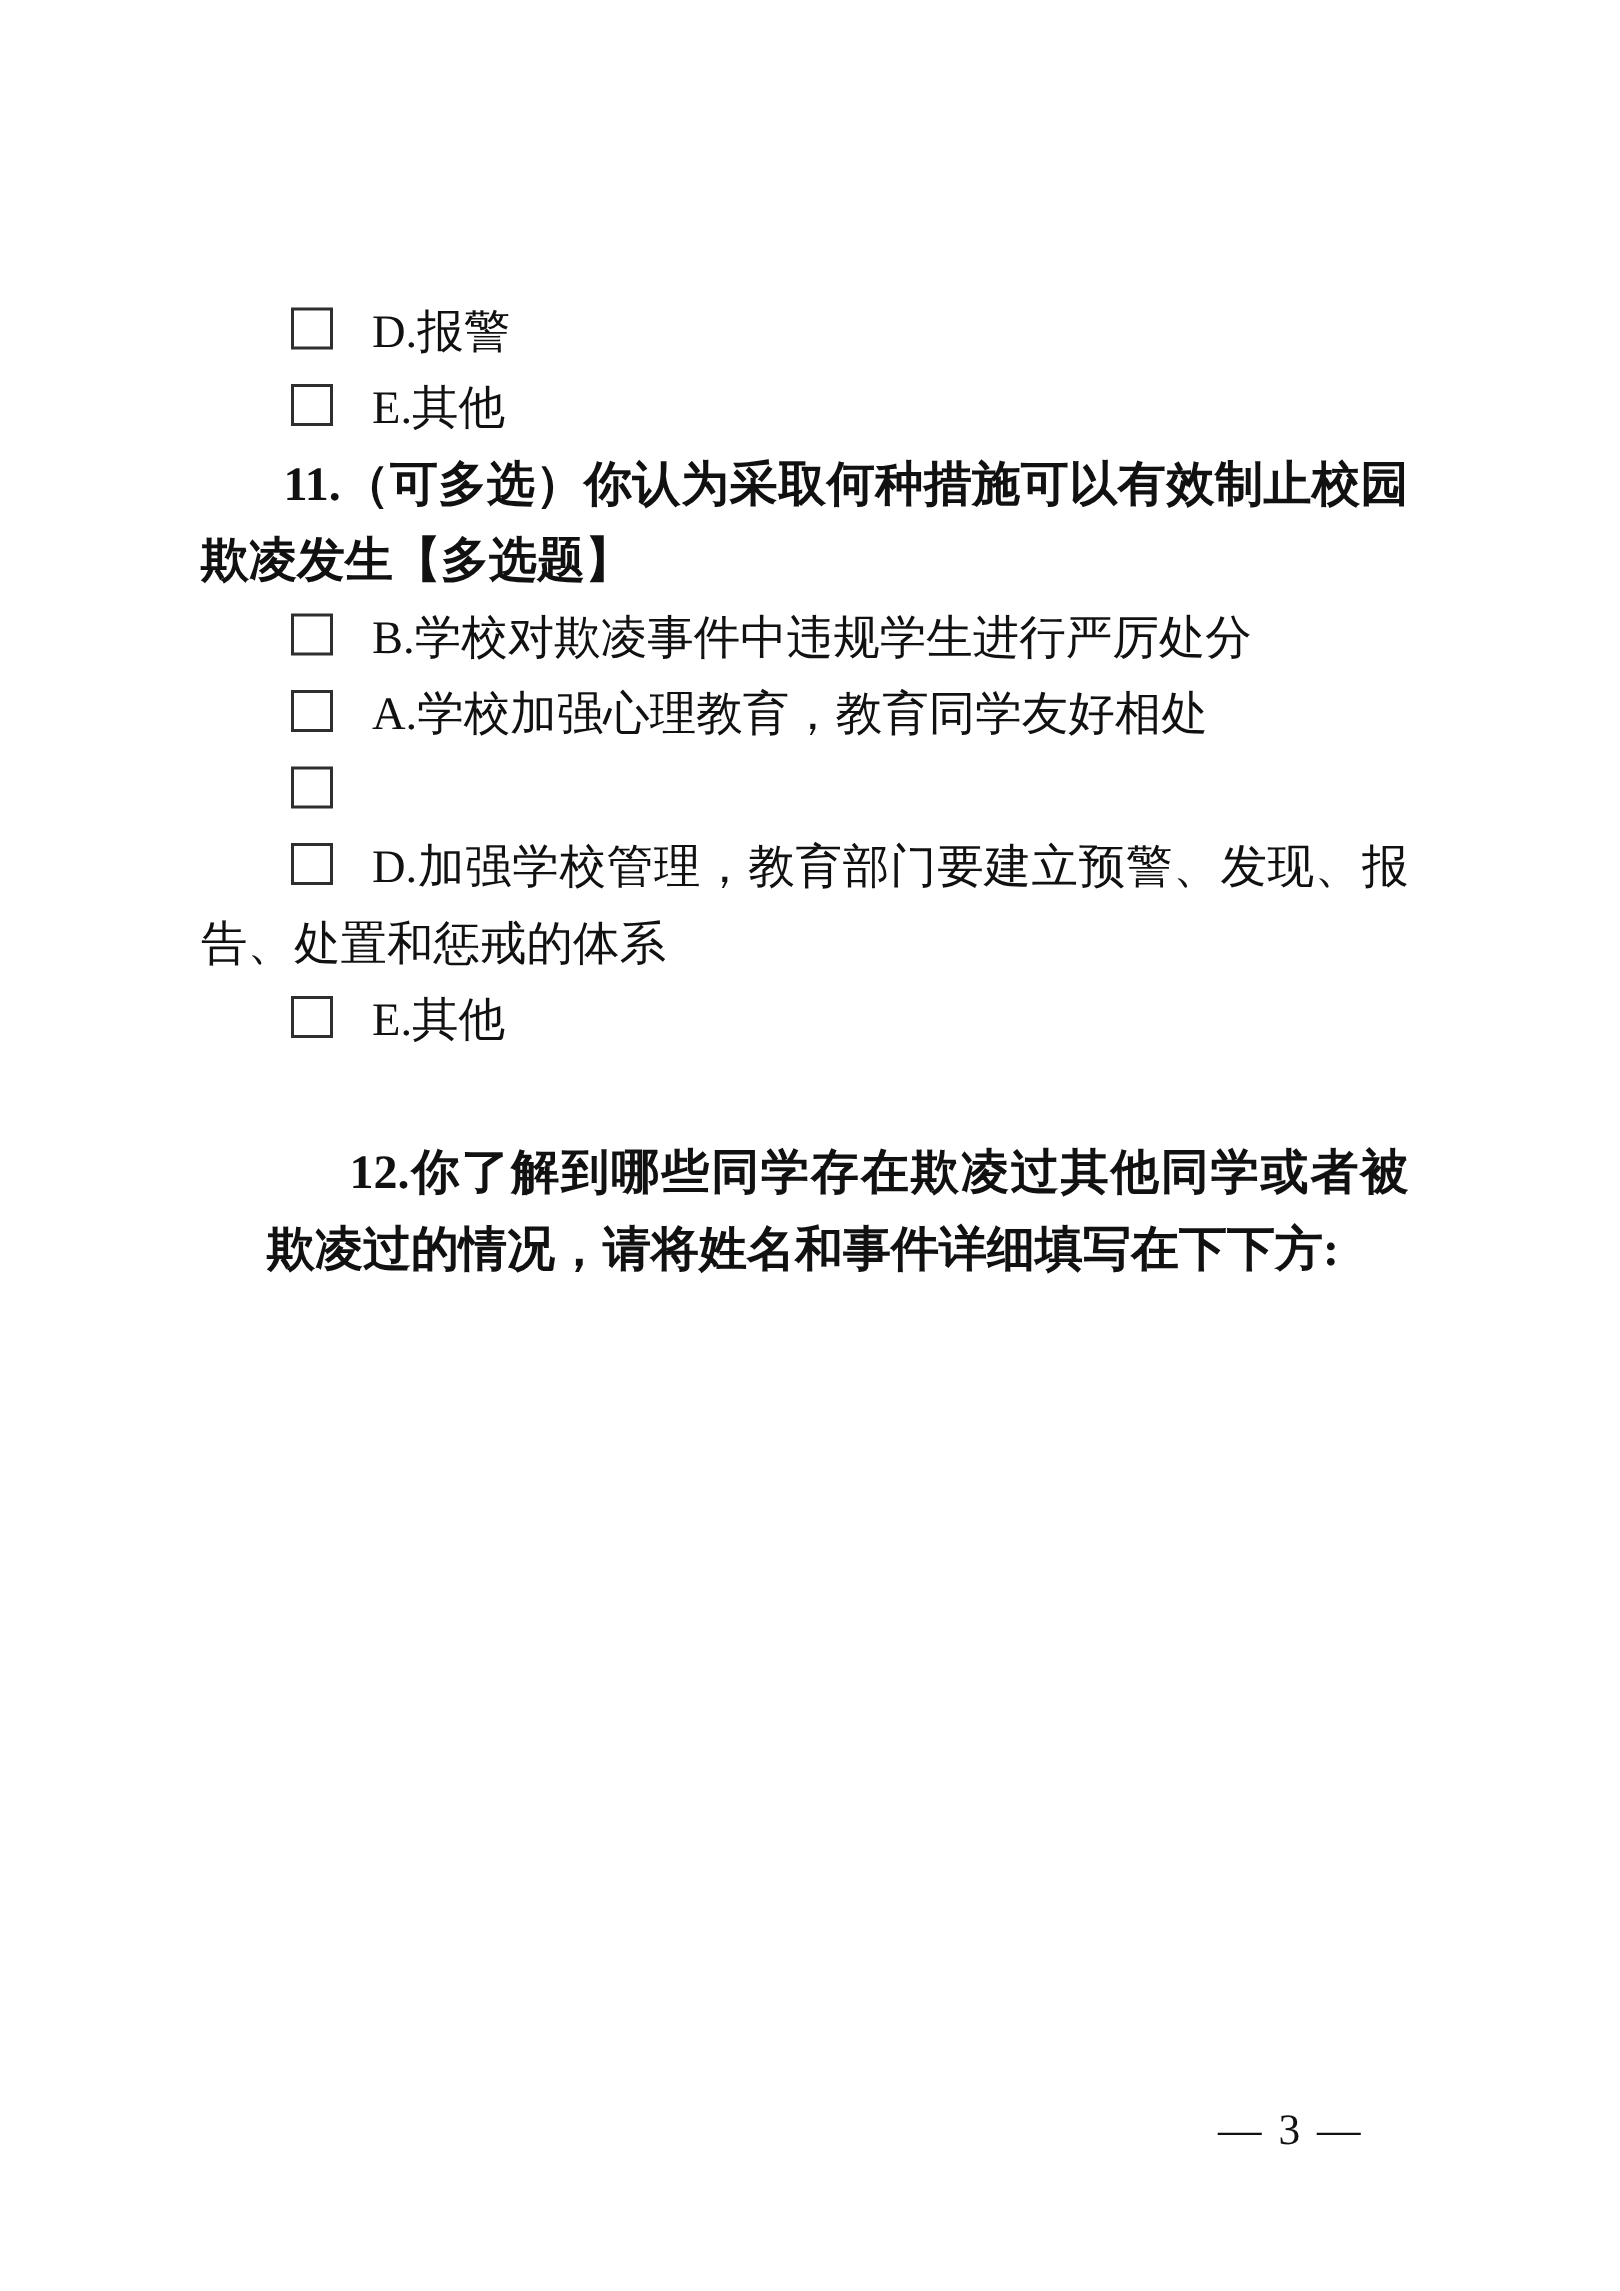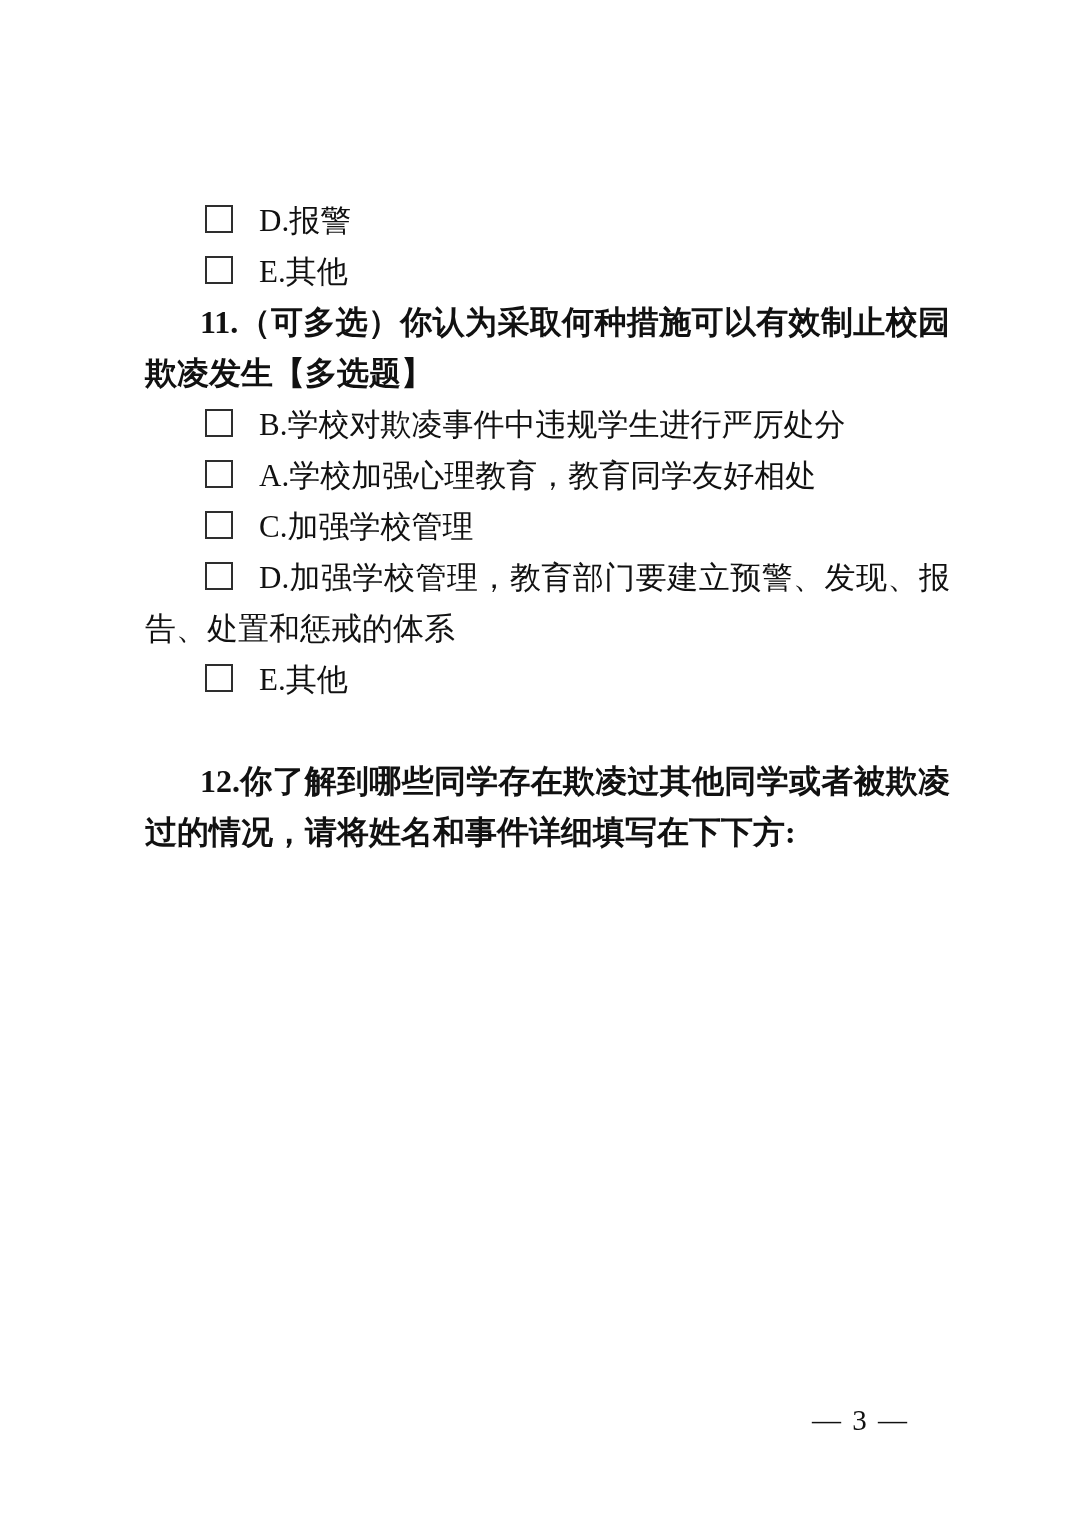--- a/index.html
+++ b/index.html
@@ -13,21 +13,21 @@
     height: 1527px;
     margin: 0 auto;
     background: #ffffff;
     overflow: hidden;
     font-family: "Liberation Serif", "DejaVu Serif", serif;
     color: #111111;
   }
   .content {
     position: absolute;
     top: 195px;
-    left: 145px;
+    left: 134px;
     width: 805px;
     font-size: 31px;
     line-height: 51px;
   }
   .option {
     text-indent: 60px;
     text-align: justify;
   }
   .checkbox {
     display: inline-block;
@@ -40,21 +40,21 @@
     text-indent: 0;
   }
   .question {
     font-weight: 700;
     font-size: 32px;
     text-indent: 55px;
     text-align: justify;
     margin: 0;
   }
   .q11-title { }
-  .q12-title { margin-top: 51px; }
+  .q12-title { margin-top: 51px; margin-left: 44px; }
   .page-number {
     position: absolute;
     top: 1396px;
     left: 812px;
     font-size: 29px;
     line-height: 48px;
     letter-spacing: 2px;
     color: #111111;
     white-space: nowrap;
   }
@@ -74,21 +74,21 @@
 
     <p class="question q11-title">11.（可多选）你认为采取何种措施可以有效制止校园欺凌发生【多选题】</p>
 
     <div class="option">
       <span class="checkbox"></span><span>B.学校对欺凌事件中违规学生进行严厉处分</span>
     </div>
     <div class="option">
       <span class="checkbox"></span><span>A.学校加强心理教育，教育同学友好相处</span>
     </div>
     <div class="option">
-      <span class="checkbox"></span><span>C.加强学校管理</span>
+      <span class="checkbox"></span>
     </div>
     <div class="option">
       <span class="checkbox"></span><span>D.加强学校管理，教育部门要建立预警、发现、报告、处置和惩戒的体系</span>
     </div>
     <div class="option">
       <span class="checkbox"></span><span>E.其他</span>
     </div>
 
     <p class="question q12-title">12.你了解到哪些同学存在欺凌过其他同学或者被欺凌过的情况，请将姓名和事件详细填写在下下方:</p>
 

